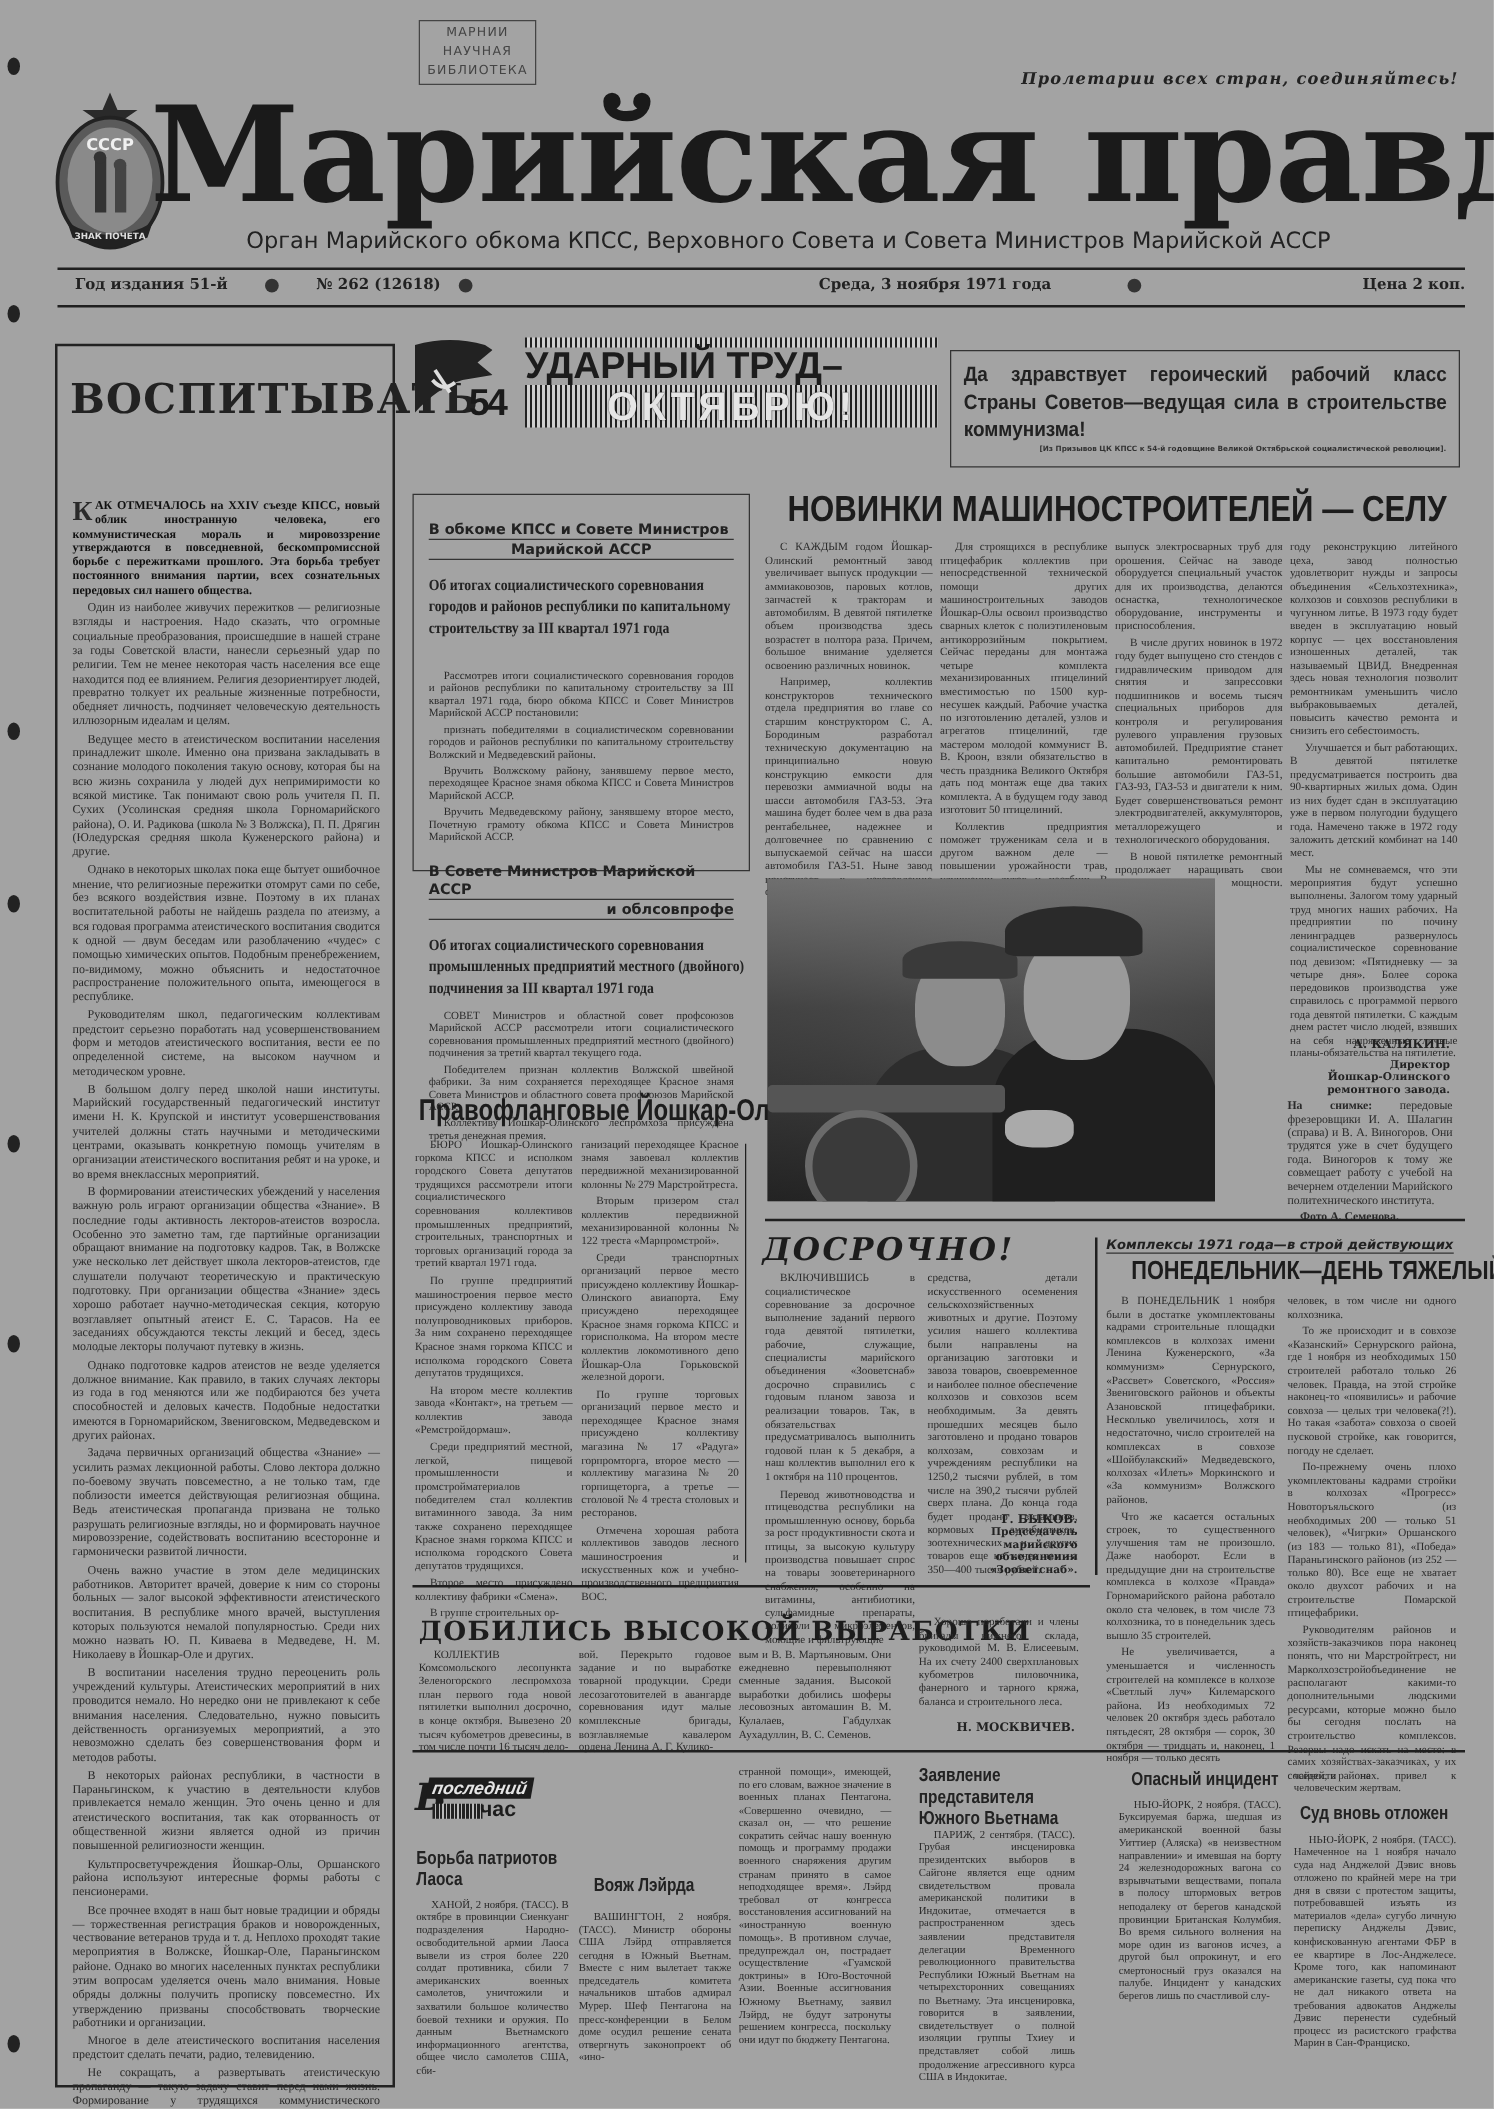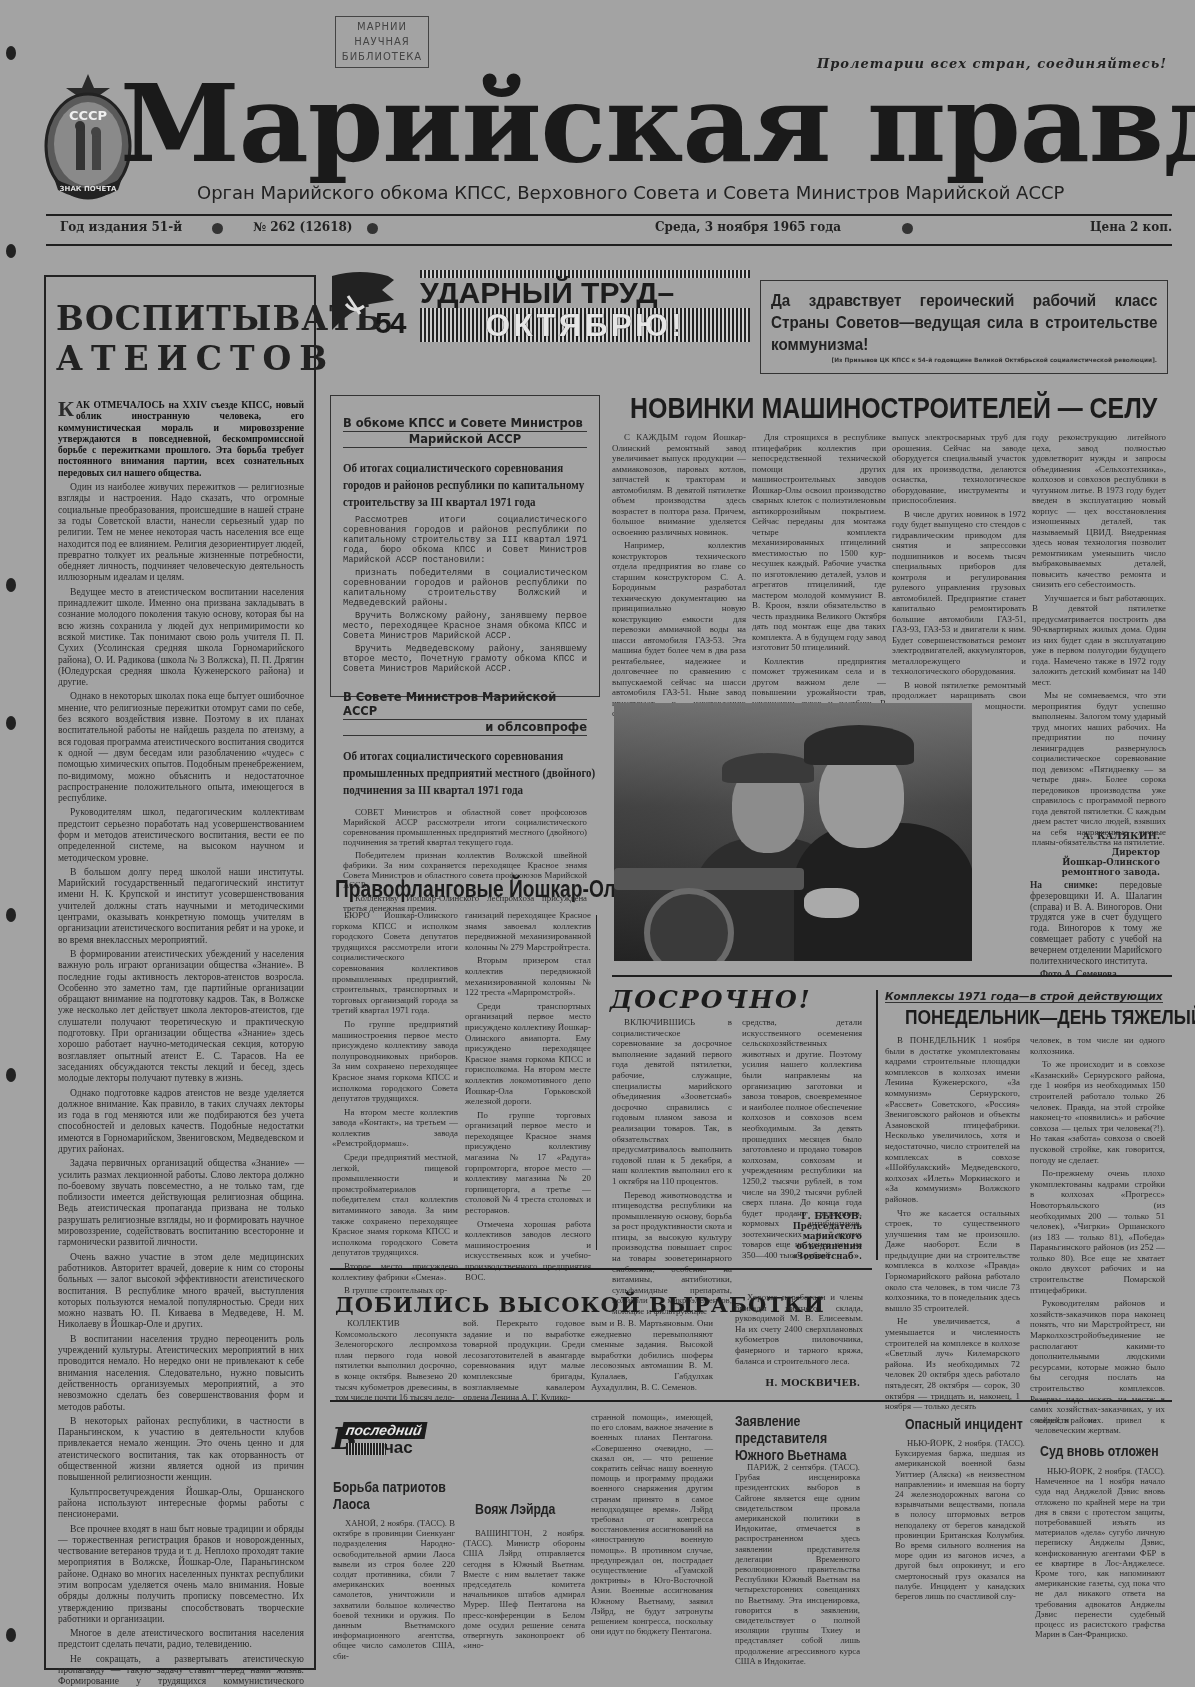--- a/index.html
+++ b/index.html
@@ -111,30 +111,29 @@
 
   <div class="abs title">Марийская правда</div>
   <div class="abs organ">Орган Марийского обкома КПСС, Верховного Совета и Совета Министров Марийской АССР</div>
 
   <div class="rule" style="left:46px;top:214px;width:1126px;height:2px;"></div>
   <div class="abs infobar">
     <span style="left:0;">Год издания 51-й</span>
     <div class="dot" style="left:152px;"></div>
     <span style="left:193px;">№ 262 (12618)</span>
     <div class="dot" style="left:307px;"></div>
-    <span style="left:595px;">Среда, 3 ноября 1965 года</span>
+    <span style="left:595px;">Среда, 3 ноября 1971 года</span>
     <div class="dot" style="left:842px;"></div>
     <span style="left:1030px;">Цена 2 коп.</span>
   </div>
   <div class="rule" style="left:46px;top:244px;width:1126px;height:2px;"></div>
 
   <div class="abs left-box">
     <div class="left-head">
       <div>ВОСПИТЫВАТЬ</div>
-      <div class="l2">АТЕИСТОВ</div>
     </div>
     <div class="left-body txt">
       <p style="text-indent:0"><span class="dropcap">К</span><b>АК ОТМЕЧАЛОСЬ на XXIV съезде КПСС, новый облик иностранную человека, его коммунистическая мораль и мировоззрение утверждаются в повседневной, бескомпромиссной борьбе с пережитками прошлого. Эта борьба требует постоянного внимания партии, всех сознательных передовых сил нашего общества.</b></p>
       <p>Один из наиболее живучих пережитков — религиозные взгляды и настроения. Надо сказать, что огромные социальные преобразования, происшедшие в нашей стране за годы Советской власти, нанесли серьезный удар по религии. Тем не менее некоторая часть населения все еще находится под ее влиянием. Религия дезориентирует людей, превратно толкует их реальные жизненные потребности, обедняет личность, подчиняет человеческую деятельность иллюзорным идеалам и целям.</p>
       <p>Ведущее место в атеистическом воспитании населения принадлежит школе. Именно она призвана закладывать в сознание молодого поколения такую основу, которая бы на всю жизнь сохранила у людей дух непримиримости ко всякой мистике. Так понимают свою роль учителя П. П. Сухих (Усолинская средняя школа Горномарийского района), О. И. Радикова (школа № 3 Волжска), П. П. Дрягин (Юледурская средняя школа Куженерского района) и другие.</p>
       <p>Однако в некоторых школах пока еще бытует ошибочное мнение, что религиозные пережитки отомрут сами по себе, без всякого воздействия извне. Поэтому в их планах воспитательной работы не найдешь раздела по атеизму, а вся годовая программа атеистического воспитания сводится к одной — двум беседам или разоблачению «чудес» с помощью химических опытов. Подобным пренебрежением, по-видимому, можно объяснить и недостаточное распространение положительного опыта, имеющегося в республике.</p>
       <p>Руководителям школ, педагогическим коллективам предстоит серьезно поработать над усовершенствованием форм и методов атеистического воспитания, вести ее по определенной системе, на высоком научном и методическом уровне.</p>
       <p>В большом долгу перед школой наши институты. Марийский государственный педагогический институт имени Н. К. Крупской и институт усовершенствования учителей должны стать научными и методическими центрами, оказывать конкретную помощь учителям в организации атеистического воспитания ребят и на уроке, и во время внеклассных мероприятий.</p>
       <p>В формировании атеистических убеждений у населения важную роль играют организации общества «Знание». В последние годы активность лекторов-атеистов возросла. Особенно это заметно там, где партийные организации обращают внимание на подготовку кадров. Так, в Волжске уже несколько лет действует школа лекторов-атеистов, где слушатели получают теоретическую и практическую подготовку. При организации общества «Знание» здесь хорошо работает научно-методическая секция, которую возглавляет опытный атеист Е. С. Тарасов. На ее заседаниях обсуждаются тексты лекций и бесед, здесь молодые лекторы получают путевку в жизнь.</p>
       <p>Однако подготовке кадров атеистов не везде уделяется должное внимание. Как правило, в таких случаях лекторы из года в год меняются или же подбираются без учета способностей и деловых качеств. Подобные недостатки имеются в Горномарийском, Звениговском, Медведевском и других районах.</p>
@@ -164,21 +163,21 @@
     <div class="quote-src">[Из Призывов ЦК КПСС к 54-й годовщине Великой Октябрьской социалистической революции].</div>
   </div>
 
   <div class="abs mid-box">
     <div style="position:absolute;left:12px;top:20px;width:244px;">
       <div class="sec-head">
         <div class="ln">В обкоме КПСС и Совете Министров</div>
         <div class="ln" style="text-align:center;">Марийской АССР</div>
       </div>
       <div class="sub-head" style="margin-top:12px;">Об итогах социалистического соревнования городов и районов республики по капитальному строительству за III квартал 1971 года</div>
-      <div class="txt" style="margin-top:4px;font-size:8.8px;line-height:10px;font-family:Liberation Mono, monospace;">
+      <div class="txt" style="margin-top:24px;font-size:8.8px;line-height:10px;">
         <p>Рассмотрев итоги социалистического соревнования городов и районов республики по капитальному строительству за III квартал 1971 года, бюро обкома КПСС и Совет Министров Марийской АССР постановили:</p>
         <p>признать победителями в социалистическом соревновании городов и районов республики по капитальному строительству Волжский и Медведевский районы.</p>
         <p>Вручить Волжскому району, занявшему первое место, переходящее Красное знамя обкома КПСС и Совета Министров Марийской АССР.</p>
         <p>Вручить Медведевскому району, занявшему второе место, Почетную грамоту обкома КПСС и Совета Министров Марийской АССР.</p>
       </div>
       <div class="sec-head" style="margin-top:16px;">
         <div class="ln">В Совете Министров Марийской АССР</div>
         <div class="ln" style="text-align:right;">и облсовпрофе</div>
       </div>
       <div class="sub-head" style="margin-top:12px;">Об итогах социалистического соревнования промышленных предприятий местного (двойного) подчинения за III квартал 1971 года</div>

